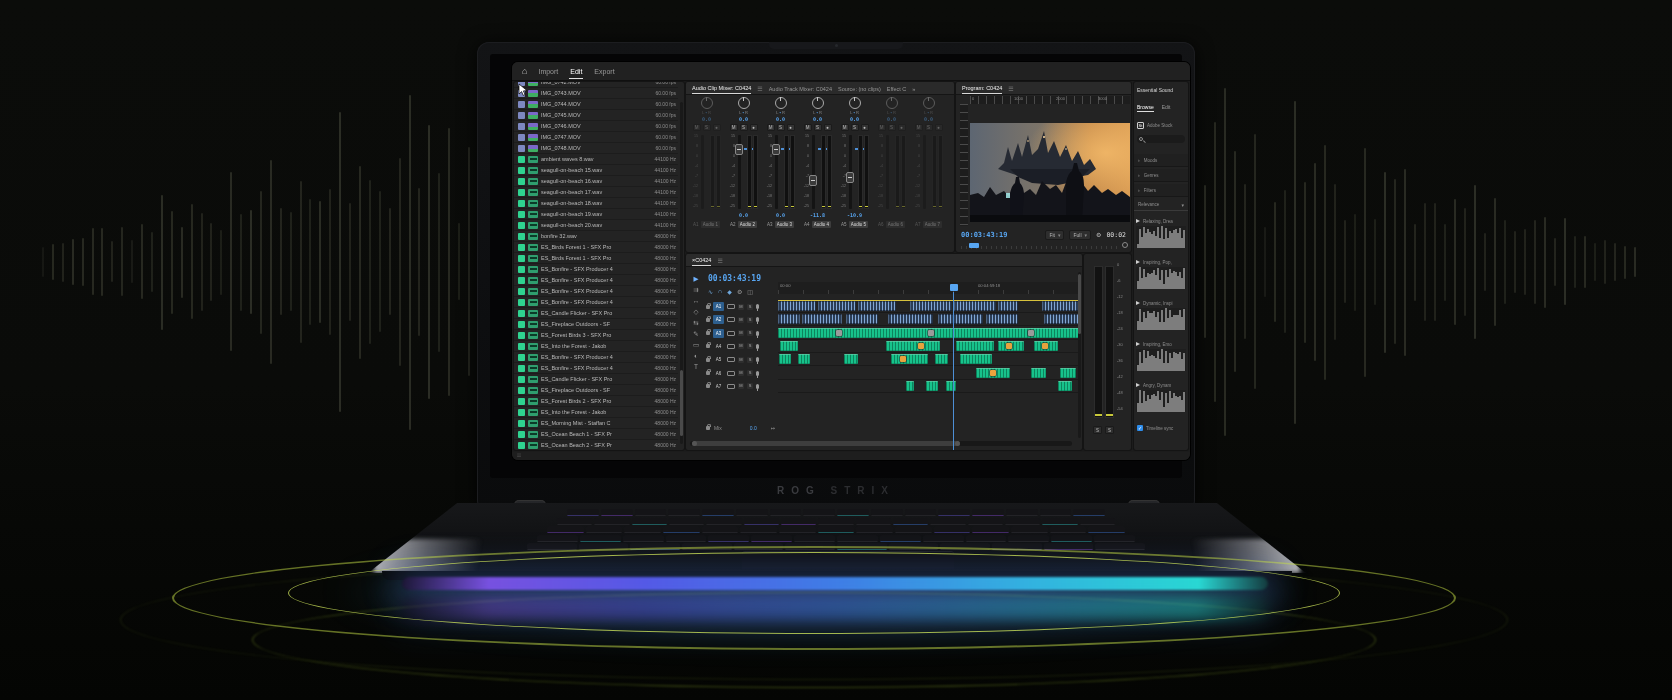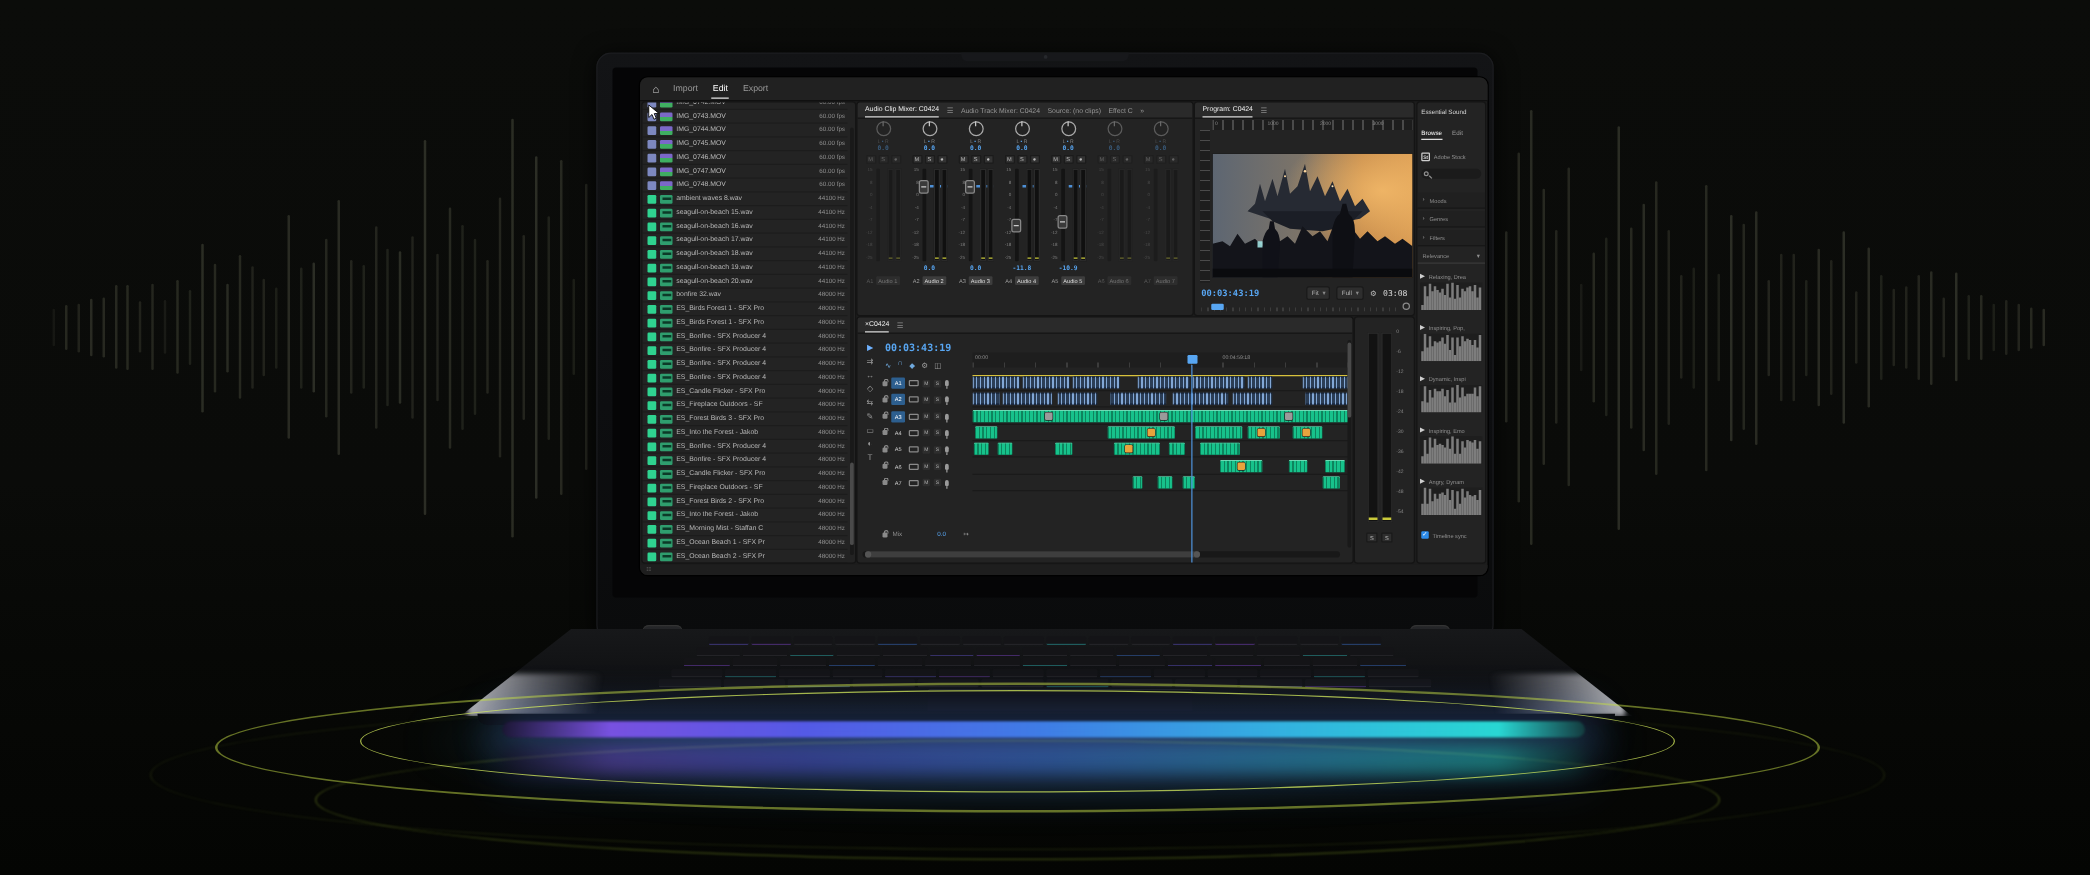--- a/index.html
+++ b/index.html
@@ -314,20 +314,21 @@
   <div class="floor-glow"></div>
   <div class="ring ring4"></div>
   <div class="ring ring3"></div>
 
   <div class="laptop">
     <div class="lid">
       <div class="notch">
           <i></i>
         </div>
       <div class="screenbg"></div>
+      <div class="brand"><span class="b1">ROG</span>&nbsp;<span>STRIX</span></div>
     </div>
     <div class="hinge l"></div>
     <div class="hinge r"></div>
     <div class="deck">
       <div class="hl l"></div>
       <div class="hl r"></div>
     </div>
     <div class="kbd" id="kbd">
         <div class="key" style="left: 98px; top: 0px; width: 31.8px; border-bottom-color: rgba(106, 90, 224, 0.4);"></div>
         <div class="key" style="left: 131.8px; top: 0px; width: 31.8px; border-bottom-color: rgba(138, 74, 224, 0.4);"></div>
@@ -919,21 +920,21 @@
           <rect x="36" y="70" width="4" height="5" fill="#9fe0e0" opacity=".9"></rect>
           <rect x="0" y="92" width="160" height="7" fill="#0a0b0e"></rect>
         </svg>
       </div>
       <div class="pbar">
         <span class="tc">00:03:43:19</span>
         <span style="flex:1"></span>
         <span class="dd"><span>Fit</span><i>▾</i></span>
         <span class="dd"><span>Full</span><i>▾</i></span>
         <span class="wr">⚙</span>
-        <span class="dur">03:08</span>
+        <span class="dur">00:02</span>
       </div>
       <div class="scrub">
           <div class="ph"></div>
         </div>
       <div class="gear"></div>
     </div>
 
     <div class="panel tl">
       <div class="tabs" style="height:12px">
         <span class="ptab on"><span class="x">×</span><span>C0424</span></span>

